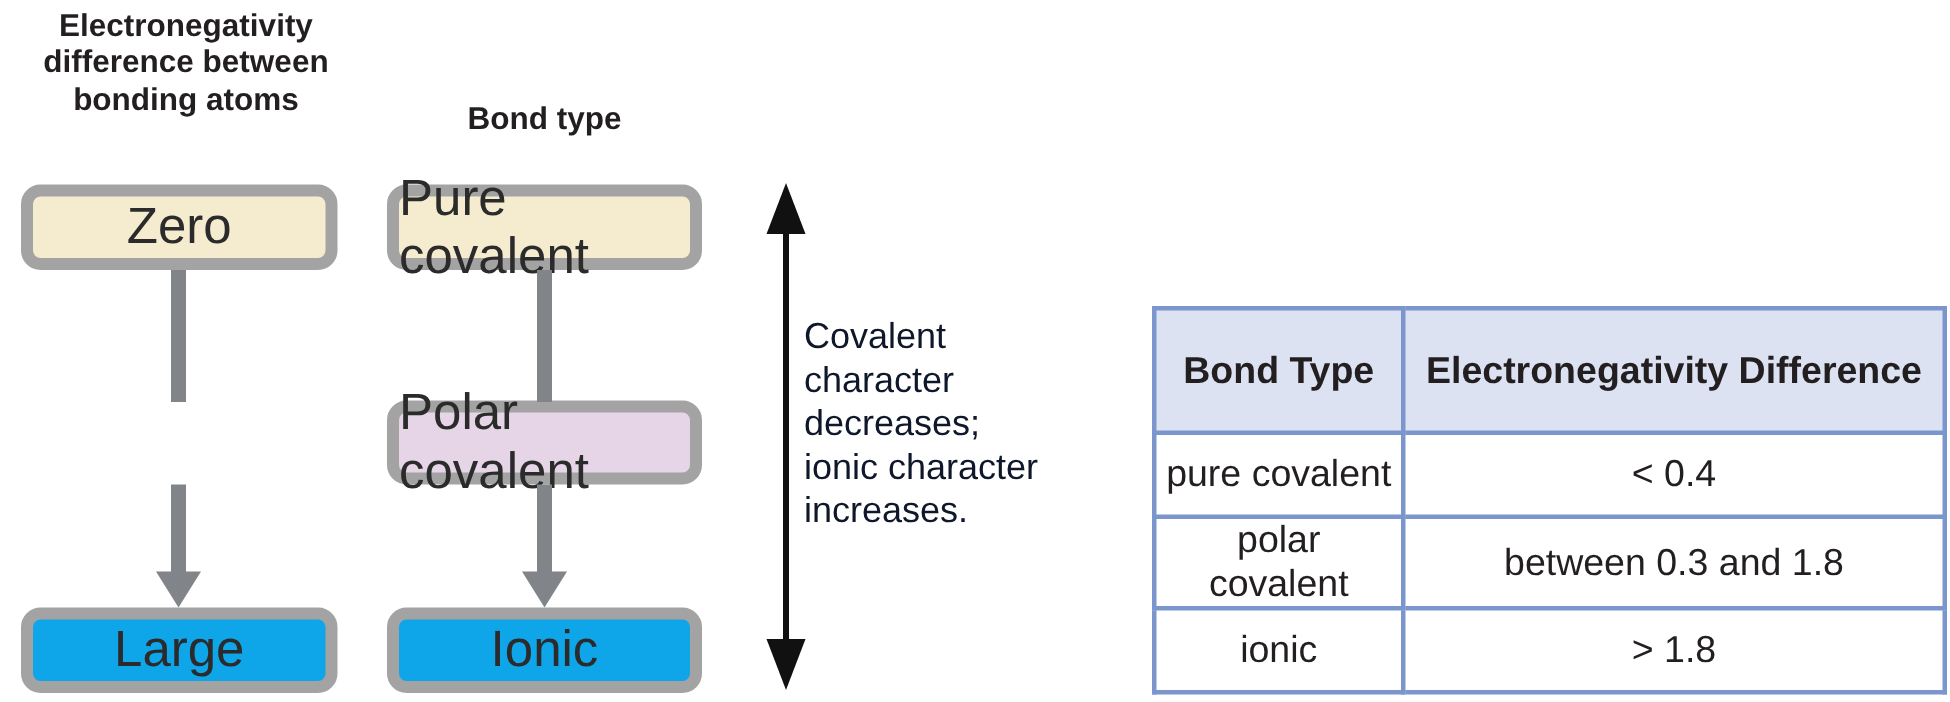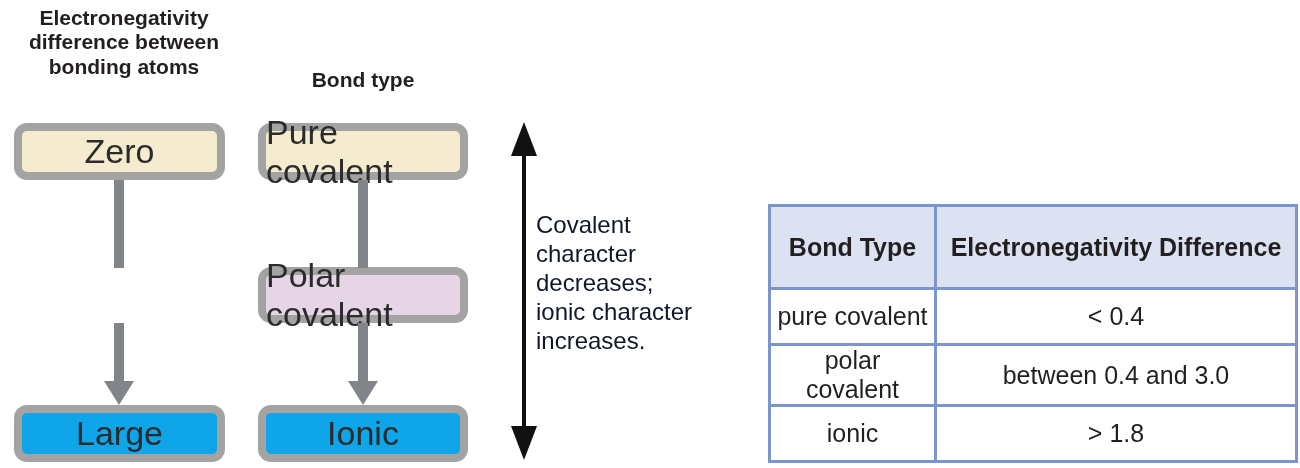--- a/index.html
+++ b/index.html
@@ -174,21 +174,21 @@
         <th>Electronegativity Difference</th>
       </tr>
     </thead>
     <tbody>
       <tr>
         <td>pure covalent</td>
         <td>&lt; 0.4</td>
       </tr>
       <tr>
         <td>polar covalent</td>
-        <td>between 0.4 and 3.0</td>
+        <td>between 0.3 and 1.8</td>
       </tr>
       <tr>
         <td>ionic</td>
         <td>&gt; 1.8</td>
       </tr>
     </tbody>
   </table>
 
 </div>
 

